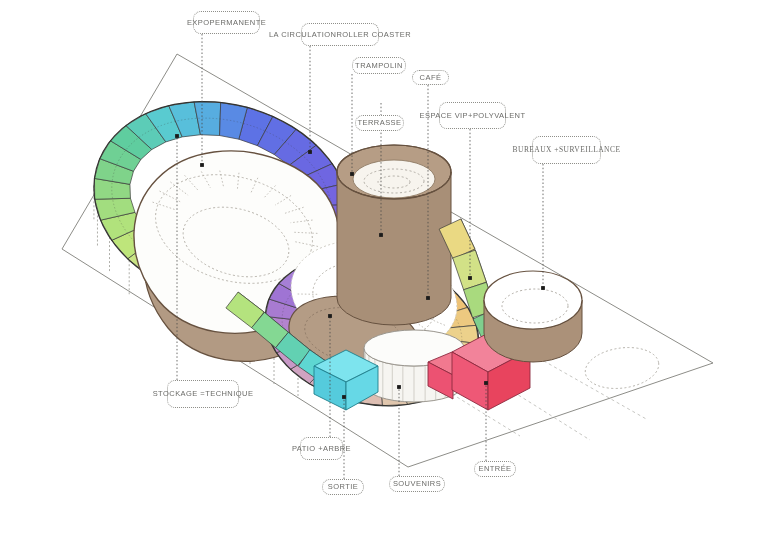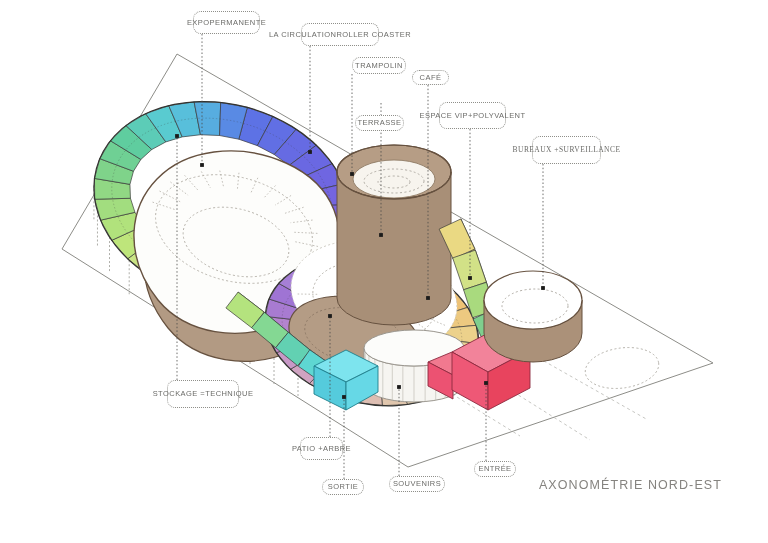--- a/index.html
+++ b/index.html
@@ -271,14 +271,13 @@
       <div class="lbl" style="left: 322px; top: 479px; width: 42px; height: 16px;">
         <span>SORTIE</span>
       </div>
       <div class="lbl" style="left: 389px; top: 476px; width: 56px; height: 16px;">
         <span>SOUVENIRS</span>
       </div>
       <div class="lbl" style="left: 474px; top: 461px; width: 42px; height: 16px;">
         <span>ENTRÉE</span>
       </div>
     </div>
-  <div id="title" style="left: 522px; top: 478px;">AXONOMÉTRIE NORD-EST</div>
 </div>
 
 </body></html>

